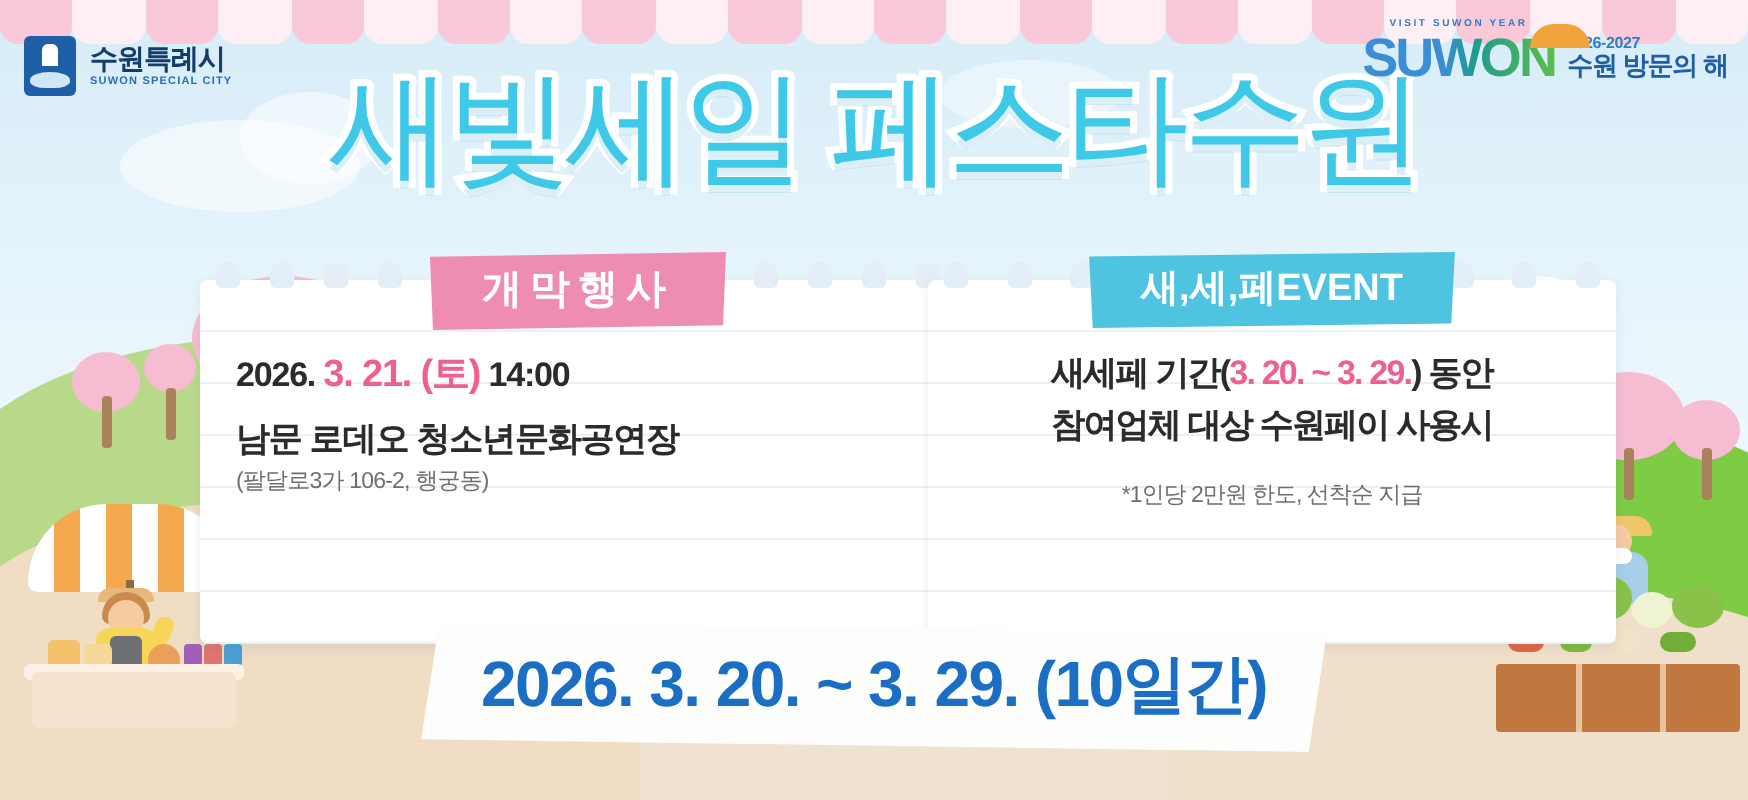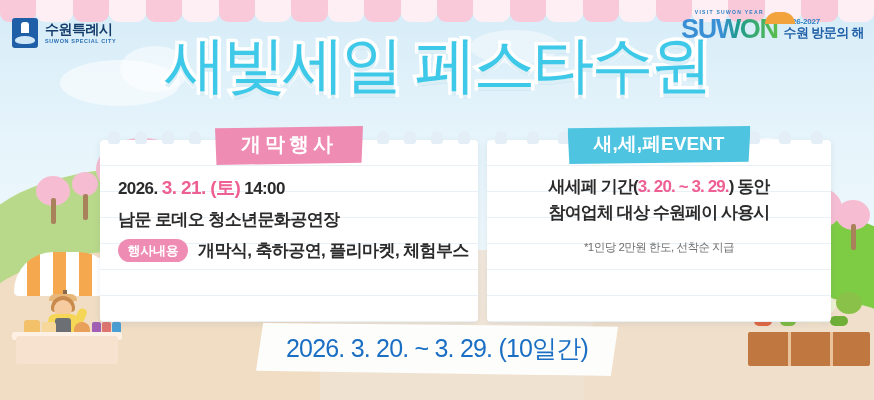--- a/index.html
+++ b/index.html
@@ -165,21 +165,21 @@
   }
   .card .tabs {
     position:absolute; left:0; top:-9px; width:100%; height:12px;
     display:flex; justify-content:space-between; padding:0 8px;
   }
   .card .tabs i {
     display:block; width:12px; height:13px; background:#e4eef6;
     border-radius:6px 6px 3px 3px;
   }
   .card-left { left:100px; width:378px; height:182px; }
-  .card-right { left:487px; width:344px; height:182px; }
+  .card-right { left:464px; width:344px; height:182px; }
 
   .chip-head {
     position:absolute; top:-14px; left:50%; transform:translateX(-50%);
     padding:5px 26px 7px; color:#fff; font-weight:bold; font-size:20px;
     letter-spacing:4px; white-space:nowrap; z-index:6;
     clip-path:polygon(0 6%, 100% 0, 99% 94%, 1% 100%);
   }
   .chip-head.pink { background:#ef8cb3; }
   .chip-head.teal { background:#4ec4e0; letter-spacing:0px; font-size:19px; }
 
@@ -214,21 +214,21 @@
   }
 
   
   .ribbon {
     position:absolute; left:50%; transform:translateX(-50%); bottom:24px;
     background:#fdfdfb; padding:9px 30px 11px; z-index:7;
     clip-path:polygon(2% 0, 100% 7%, 98% 100%, 0 90%);
     box-shadow:0 2px 5px rgba(120,110,90,.18);
   }
   .ribbon span {
-    font-size:25px; font-weight:normal; color:#1a6fc4; letter-spacing:-.8px;
+    font-size:32px; font-weight:bold; color:#1a6fc4; letter-spacing:-.8px;
     white-space:nowrap;
   }
 
   
   .stall { position:absolute; left:8px; top:252px; width:118px; height:112px; z-index:4; }
   .umbrella {
     position:absolute; left:6px; top:0; width:104px; height:44px;
     border-radius:52px 52px 6px 6px; overflow:hidden;
     background:repeating-linear-gradient(90deg,#ffffff 0 13px,#f5a84e 13px 26px);
   }
@@ -468,29 +468,24 @@
             <span>2026.</span>
             <span class="hl">3. 21. (토)</span>
             <span class="tail">14:00</span>
           </div>
         </div>
       </div>
 
       <div class="row">
         <div class="row-body">
           <div class="row-main">남문 로데오 청소년문화공연장</div>
+          <div class="row-sub">(팔달로3가 106-2, 행궁동)</div>
         </div>
       </div>
 
-      <div class="row">
-        <div class="row-label">행사내용</div>
-        <div class="row-body">
-          <div class="row-main">개막식, 축하공연, 플리마켓, 체험부스</div>
-        </div>
-      </div>
 
     </div>
   </div>
 
   <div class="card card-right">
     <div class="tabs">
       <i></i>
         <i></i>
         <i></i>
         <i></i>

